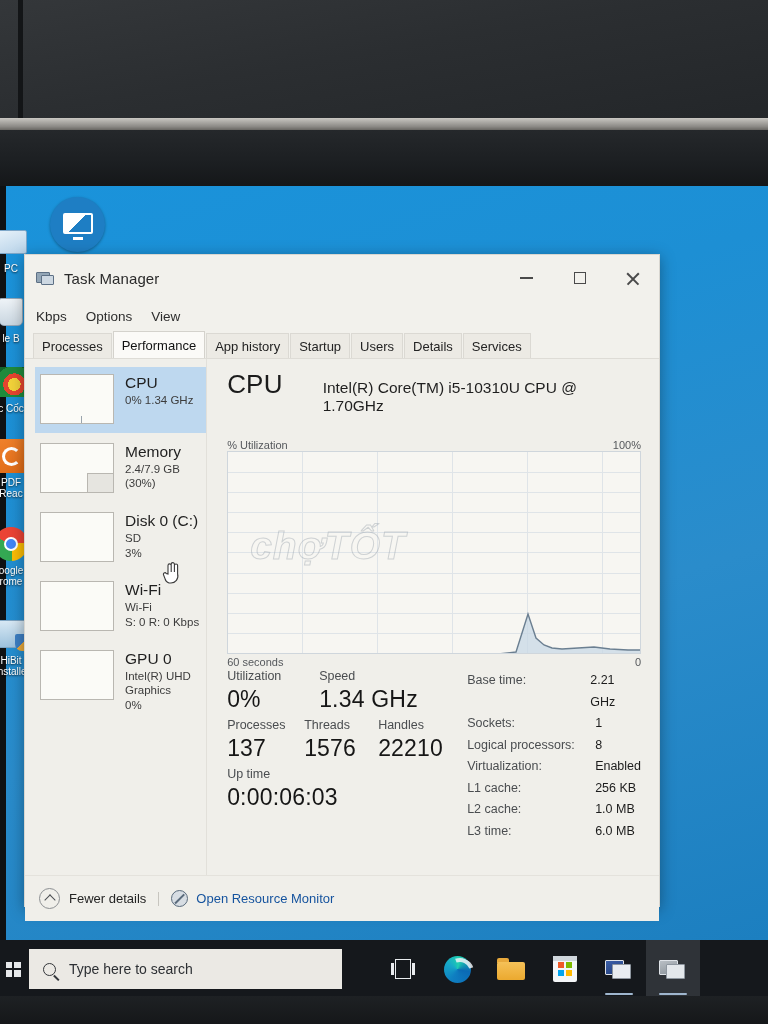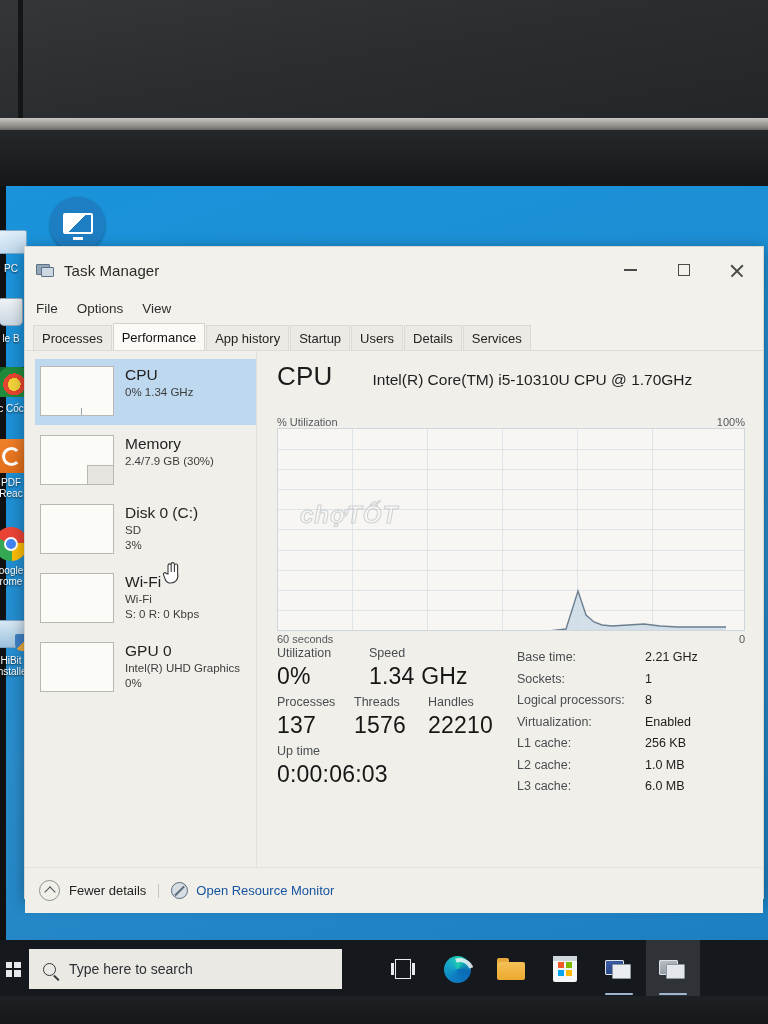--- a/index.html
+++ b/index.html
@@ -79,21 +79,21 @@
   .monitor-glyph .scr {
     width: 30px; height: 21px; border: 2.5px solid #fff; border-radius: 2px;
     background: linear-gradient(135deg,#fff 0 48%, #1e7ec4 48% 100%);
   }
   .monitor-glyph .stand {
     position: absolute; left: 10px; bottom: -3px; width: 10px; height: 3px; background: #fff;
   }
 
   
   .tm-window {
-    position: absolute; left: 24px; top: 60px; width: 740px; height: 653px;
+    position: absolute; left: 24px; top: 68px; width: 636px; height: 653px;
     background: #a16207;
     box-shadow: 0 3px 14px rgba(0,0,0,.35);
     border: 1px solid #d8d6d0;
   }
   .tm-title {
     height: 46px; display: flex; align-items: center;
     background: #f2f1ec; position: relative;
   }
   .tm-title .ticon {
     margin-left: 11px; width: 19px; height: 17px; position: relative;
@@ -180,21 +180,21 @@
   .graph {
     height: 203px; border: 1px solid #cfd6dc; background: #f7f6f2;
     position: relative; overflow: hidden;
   }
   .graph .vline, .graph .hline { position: absolute; background: #dfe4e8; }
   .graph .vline { width: 1px; top: 0; bottom: 0; }
   .graph .hline { height: 1px; left: 0; right: 0; }
   .graph svg { position: absolute; left: 0; top: 0; }
   .watermark {
     position: absolute; left: 22px; top: 72px;
-    font-size: 24px; font-weight: bold; font-style: italic;
+    font-size: 39px; font-weight: bold; font-style: italic;
     color: transparent; -webkit-text-stroke: 1px rgba(150,160,170,.42);
     letter-spacing: 1px; user-select: none;
   }
   .axis-row.bottom { margin-top: 2px; align-items: flex-end; }
 
   .stats { display: flex; margin-top: 0; }
   .stats-left { width: 236px; }
   .st-row { display: flex; margin-bottom: 3px; }
   .st-cell { }
   .st-lab { font-size: 12.5px; color: #4a4d50; line-height: 16px; }
@@ -392,21 +392,21 @@
           </div>
         <div class="wctl max">
             <div class="sq"></div>
           </div>
         <div class="wctl close">
             <div class="x"></div>
           </div>
       </div>
 
       <div class="tm-menu">
-        <span>File</span>
+        <span>Kbps</span>
         <span>Options</span>
         <span>View</span>
       </div>
 
       <div class="tm-tabs">
         <div class="tab">Processes</div>
         <div class="tab active">Performance</div>
         <div class="tab">App history</div>
         <div class="tab">Startup</div>
         <div class="tab">Users</div>
@@ -561,21 +561,21 @@
               </div>
               <div class="sp-row">
                 <div class="sp-key">L1 cache:</div>
                 <div class="sp-val">256 KB</div>
               </div>
               <div class="sp-row">
                 <div class="sp-key">L2 cache:</div>
                 <div class="sp-val">1.0 MB</div>
               </div>
               <div class="sp-row">
-                <div class="sp-key">L3 cache:</div>
+                <div class="sp-key">L3 time:</div>
                 <div class="sp-val">6.0 MB</div>
               </div>
             </div>
           </div>
         </div>
       </div>
 
       <div class="tm-foot">
         <div class="circ-btn">
           <div class="chev-up"></div>

